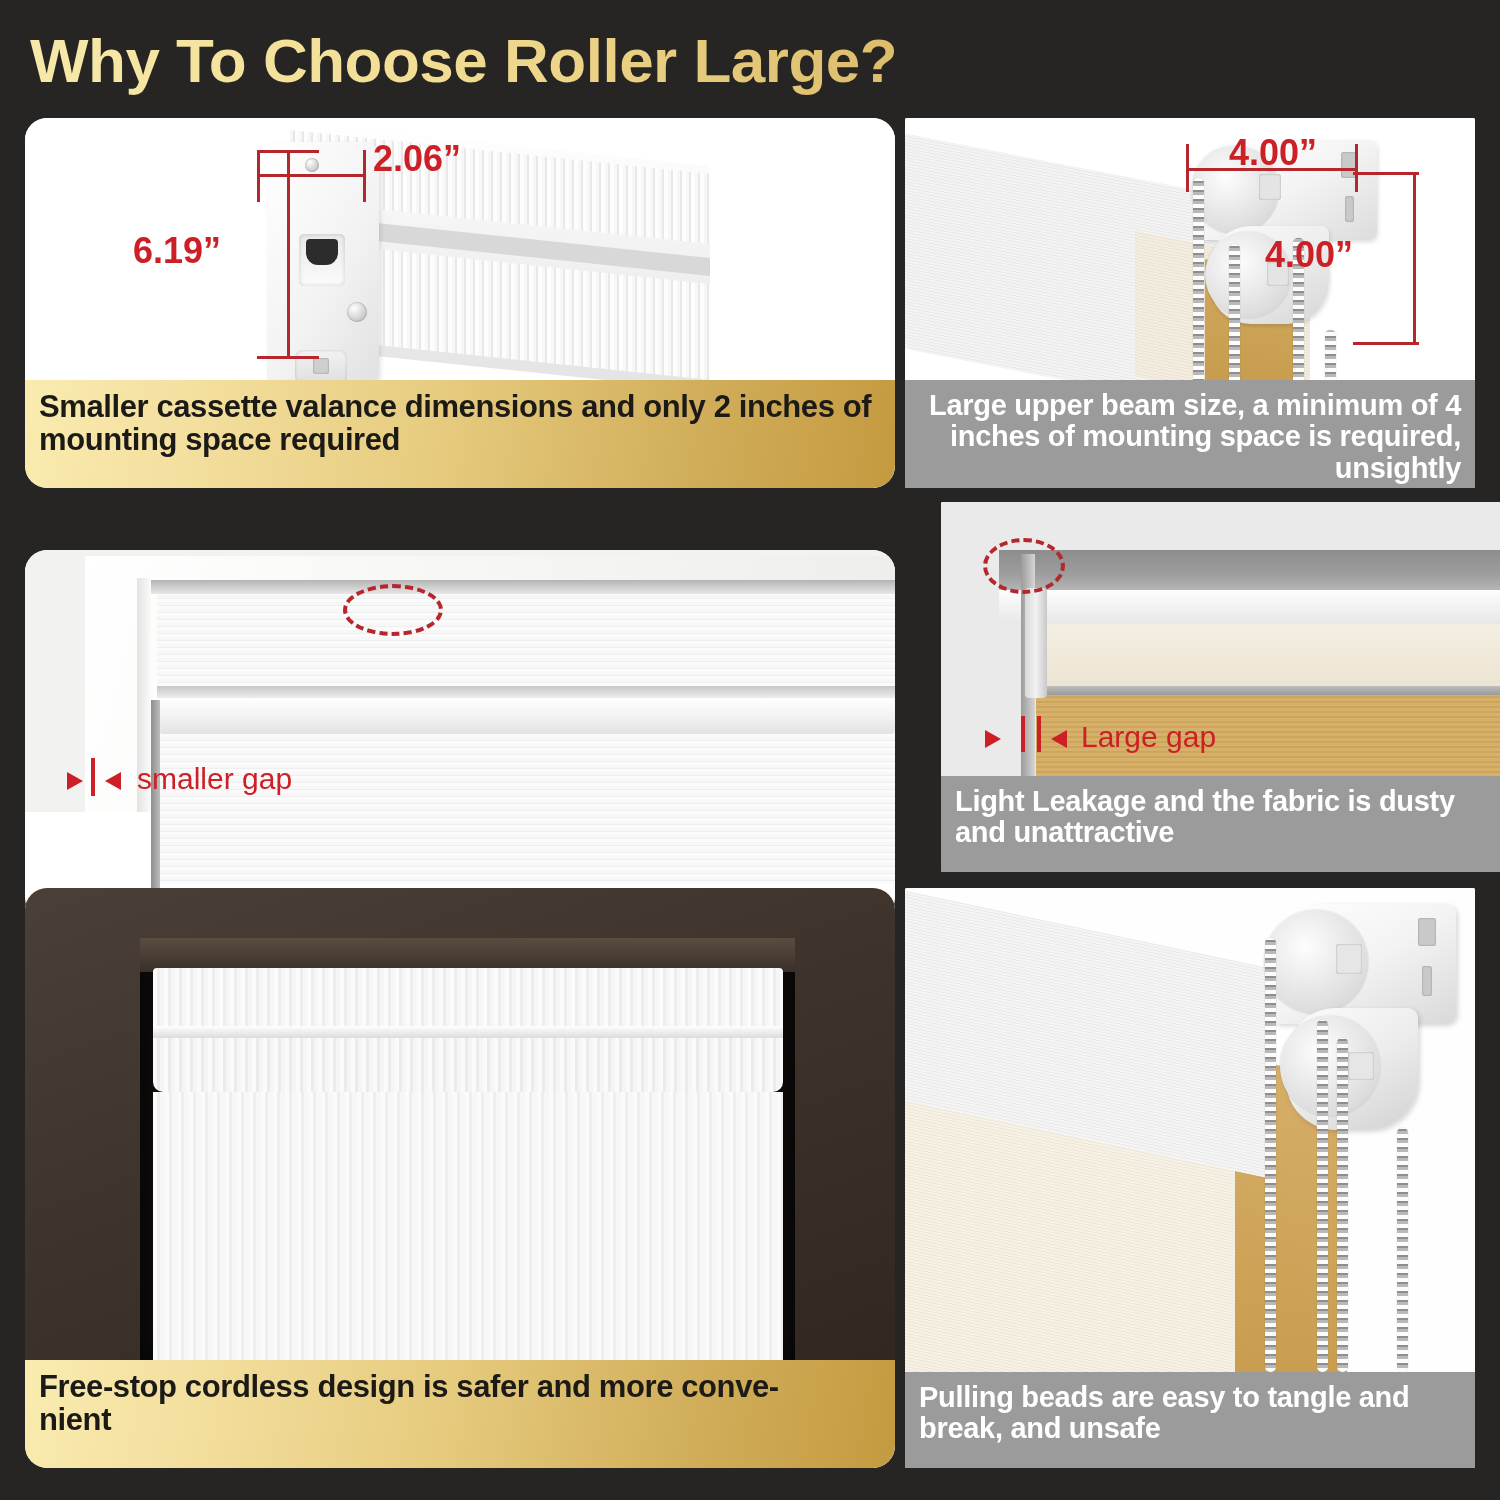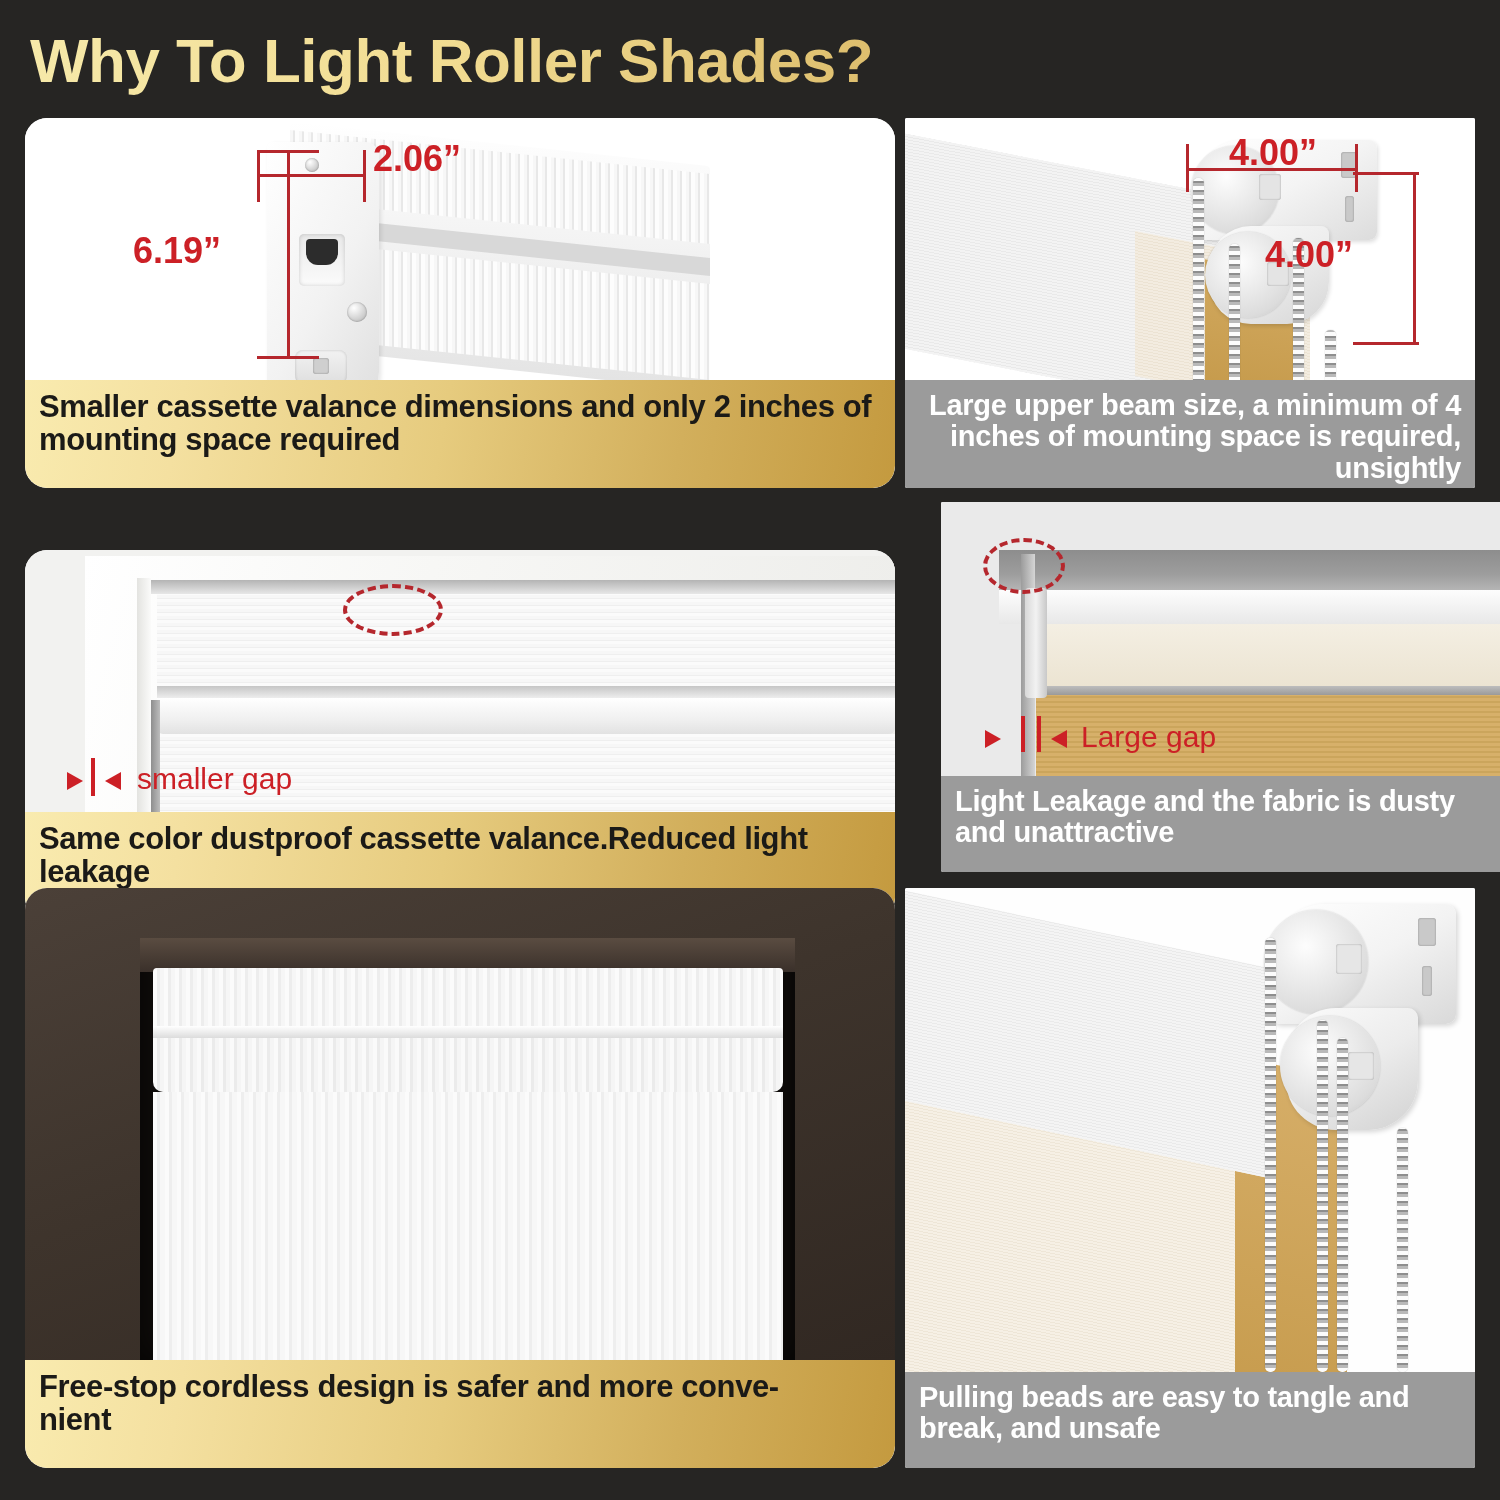--- a/index.html
+++ b/index.html
@@ -388,21 +388,21 @@
     position:absolute; left: 26px; top: 104px; width: 132px; height: 122px;
     background: linear-gradient(150deg,#fbfbfb 0%,#ececec 50%,#d2d2d2 100%);
     border-radius: 50px 10px 50px 50px;
     box-shadow: 2px 2px 5px rgba(0,0,0,.16);
   }
 </style>
 </head>
 <body>
 
 <div class="title-wrap">
-  <div class="title">Why To Light Roller Shades?</div>
+  <div class="title">Why To Choose Roller Large?</div>
 </div>
 
 <div class="grid">
 
   <div class="panel left p-r1l">
     <div class="photo cass-bg" style="height:262px;">
       <div class="cass-body">
         <div class="cass-strip cass-top"></div>
         <div class="cass-strip cass-mid"></div>
         <div class="cass-strip cass-low"></div>
@@ -478,21 +478,20 @@
       <div class="side-rail"></div>
 
       <div class="ellipse-dash" style="left:318px;top:34px;width:100px;height:52px;"></div>
 
       <div class="arrow-r" style="left:42px;top:222px;"></div>
       <div class="gap-tick" style="left:66px;top:208px;height:38px;"></div>
       <div class="arrow-l" style="left:80px;top:222px;"></div>
       <div class="gap-label" style="left:112px;top:212px;">smaller gap</div>
     </div>
 
-    <div class="caption gold cap-r2l">Same color dustproof cassette valance.Reduced light leakage</div>
   </div>
 
   <div class="panel right p-r2r">
     <div class="photo r2r-bg">
       <div class="lg-wall"></div>
       <div class="lg-tube-dark"></div>
       <div class="lg-tube-light"></div>
       <div class="lg-cream"></div>
       <div class="lg-metal-edge"></div>
       <div class="lg-tan"></div>

